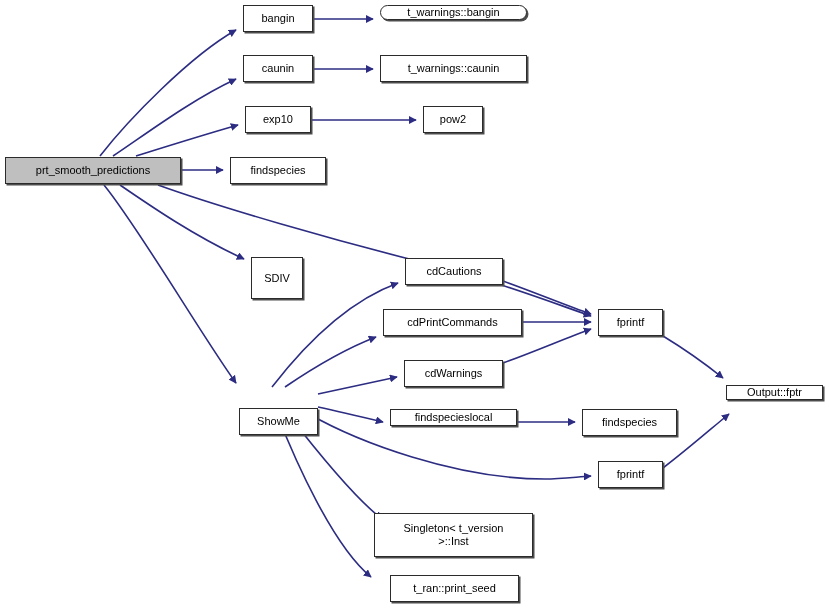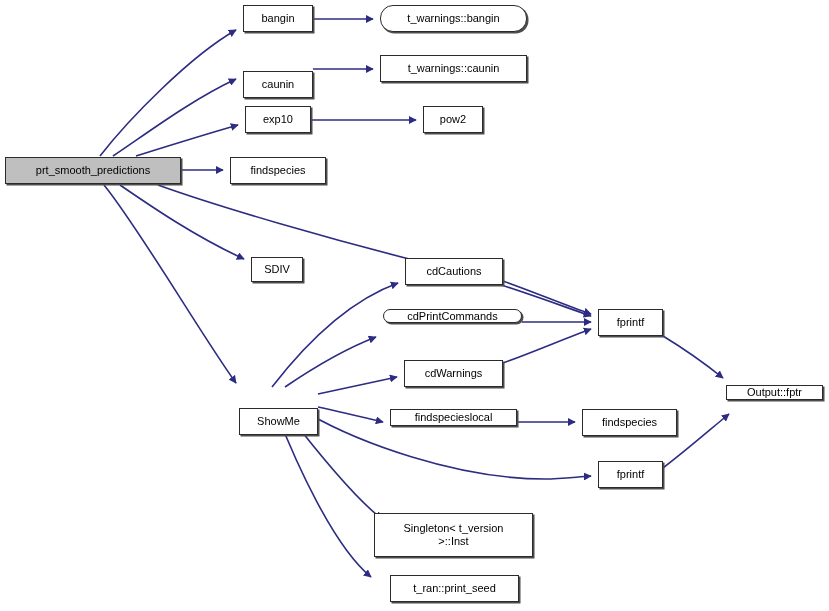--- a/index.html
+++ b/index.html
@@ -89,37 +89,37 @@
 
       <path d="M 663,336 C 686,350 708,366 723,378"></path>
       <path d="M 663,468 C 688,449 713,427 729,414"></path>
     </g>
   </svg>
 
   <div class="node current" style="left:5px;  top:157px; width:176px; height:27px;">prt_smooth_predictions</div>
 
   <div class="node" style="left:243px; top:5px;   width:70px;  height:27px;">bangin</div>
 
-  <div class="node" style="left:380px; top:5px;   width:147px; height:27px;border-radius:13px;">t_warnings::bangin</div>
+  <div class="node" style="left:380px; top:5px;   width:147px; height:15px;border-radius:13px;">t_warnings::bangin</div>
 
-  <div class="node" style="left:243px; top:55px;  width:70px;  height:27px;margin-top:16px;">caunin</div>
+  <div class="node" style="left:243px; top:55px;  width:70px;  height:27px;">caunin</div>
 
   <div class="node" style="left:380px; top:55px;  width:147px; height:27px;">t_warnings::caunin</div>
 
   <div class="node" style="left:245px; top:106px; width:66px;  height:27px;">exp10</div>
 
   <div class="node" style="left:423px; top:106px; width:60px;  height:27px;">pow2</div>
 
   <div class="node" style="left:230px; top:157px; width:96px;  height:27px;">findspecies</div>
 
-  <div class="node" style="left:251px; top:257px; width:52px;  height:25px;">SDIV</div>
+  <div class="node" style="left:251px; top:257px; width:52px;  height:42px;">SDIV</div>
 
   <div class="node" style="left:405px; top:258px; width:98px;  height:27px;">cdCautions</div>
 
-  <div class="node" style="left:383px; top:309px; width:139px; height:14px;border-radius:10px;">cdPrintCommands</div>
+  <div class="node" style="left:383px; top:309px; width:139px; height:27px;">cdPrintCommands</div>
 
   <div class="node" style="left:598px; top:309px; width:65px;  height:27px;">fprintf</div>
 
   <div class="node" style="left:404px; top:360px; width:99px;  height:27px;">cdWarnings</div>
 
   <div class="node" style="left:239px; top:387px; width:79px;  height:27px;margin-top:21px;">ShowMe</div>
 
   <div class="node" style="left:726px; top:385px; width:97px;  height:15px;">Output::fptr</div>
 
   <div class="node" style="left:390px; top:409px; width:127px; height:17px;">findspecieslocal</div>

